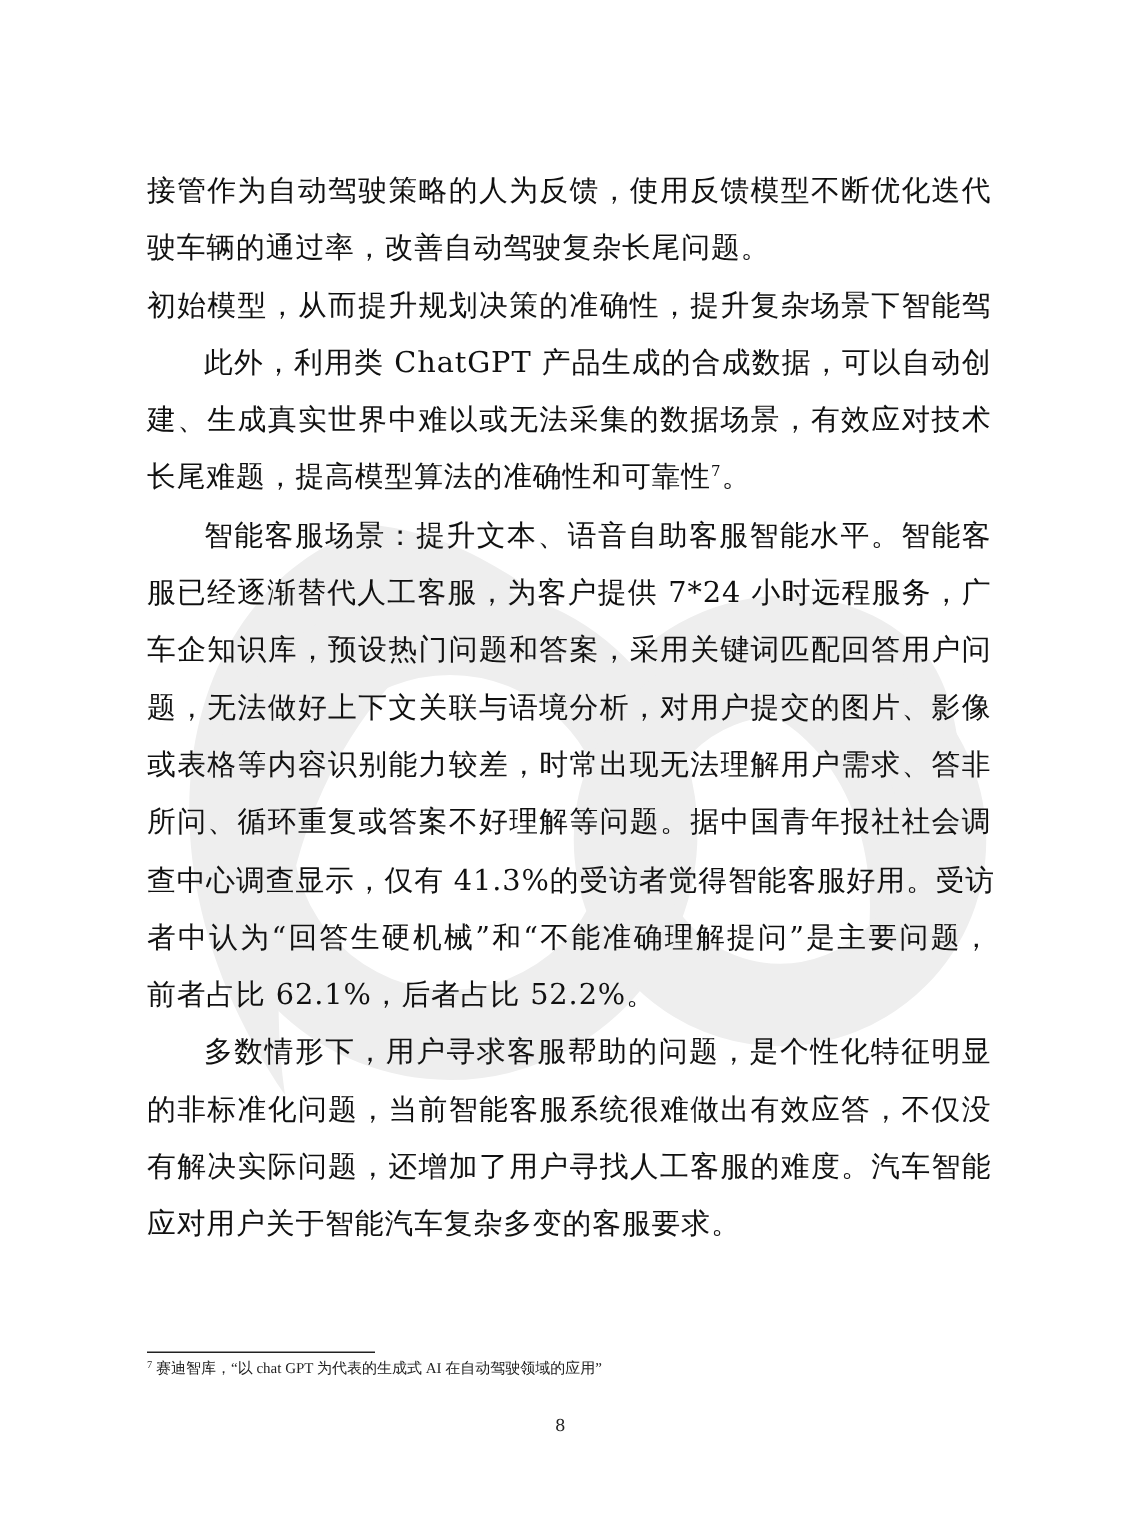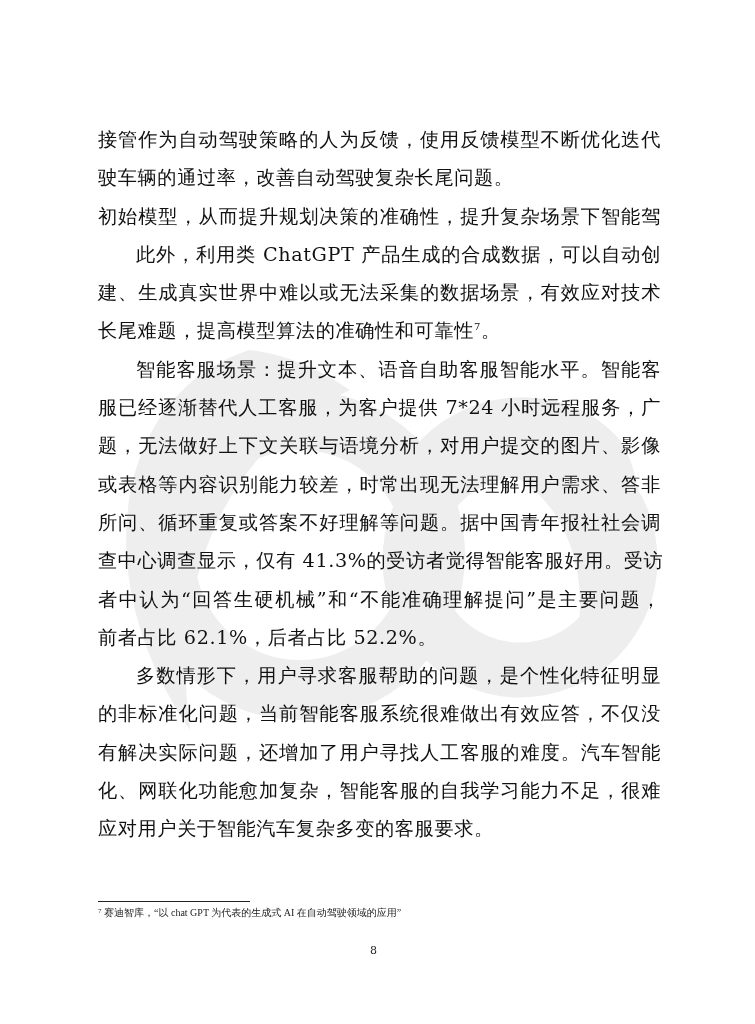--- a/index.html
+++ b/index.html
@@ -1,19 +1,19 @@
 <!DOCTYPE html>
 <html><head>
 <meta charset="utf-8">
 <style>
   html, body { margin: 0; padding: 0; background: #ffffff; }
   body { width: 755px; height: 1024px; position: relative; overflow: hidden;
          font-family: "DejaVu Serif", "Liberation Serif", serif; color: #111; }
   .watermark { position: absolute; left: 100px; top: 330px; width: 560px; height: 420px; z-index: 0; }
-  .page { position: absolute; left: 98px; top: 121px; width: 563px; z-index: 1; }
+  .page { position: absolute; left: 98px; top: 108px; width: 563px; z-index: 1; }
   .line { height: 38.3px; line-height: 38.3px; font-size: 19.2px; white-space: nowrap;
           letter-spacing: 0.6px; text-align: justify; text-align-last: justify; }
   .line.last { text-align-last: left; }
   .indent { padding-left: 38px; }
   .bold { font-weight: normal; }
   sup { font-size: 10px; vertical-align: 7px; line-height: 0; }
   .footnote-rule { position: absolute; left: 98px; top: 901px; width: 152px; border-top: 1px solid #222; z-index: 1; }
   .footnote { position: absolute; left: 98px; top: 906px; font-size: 10px; line-height: 14px; color: #222; white-space: nowrap; z-index: 1; font-family: Liberation Serif, serif; }
   .footnote sup { font-size: 7px; vertical-align: 3px; }
   .page-number { position: absolute; left: 370px; top: 944px; font-size: 11px; color: #222; z-index: 1; }
@@ -33,30 +33,30 @@
   <div class="line">接管作为自动驾驶策略的人为反馈，使用反馈模型不断优化迭代</div>
   <div class="line last">驶车辆的通过率，改善自动驾驶复杂长尾问题。</div>
   <div class="line">初始模型，从而提升规划决策的准确性，提升复杂场景下智能驾</div>
 
   <div class="line indent">此外，利用类 ChatGPT 产品生成的合成数据，可以自动创</div>
   <div class="line">建、生成真实世界中难以或无法采集的数据场景，有效应对技术</div>
   <div class="line last"><span>长尾难题，提高模型算法的准确性和可靠性</span><sup>7</sup><span>。</span></div>
 
   <div class="line indent"><span class="bold">智能客服场景：提升文本、语音自助客服智能水平。</span><span>智能客</span></div>
   <div class="line">服已经逐渐替代人工客服，为客户提供 7*24 小时远程服务，广</div>
+  <div class="line">车企知识库，预设热门问题和答案，采用关键词匹配回答用户问</div>
   <div class="line">题，无法做好上下文关联与语境分析，对用户提交的图片、影像</div>
   <div class="line">或表格等内容识别能力较差，时常出现无法理解用户需求、答非</div>
   <div class="line">所问、循环重复或答案不好理解等问题。据中国青年报社社会调</div>
   <div class="line">查中心调查显示，仅有 41.3%的受访者觉得智能客服好用。受访</div>
   <div class="line">者中认为“回答生硬机械”和“不能准确理解提问”是主要问题，</div>
   <div class="line last">前者占比 62.1%，后者占比 52.2%。</div>
 
   <div class="line indent">多数情形下，用户寻求客服帮助的问题，是个性化特征明显</div>
   <div class="line">的非标准化问题，当前智能客服系统很难做出有效应答，不仅没</div>
   <div class="line">有解决实际问题，还增加了用户寻找人工客服的难度。汽车智能</div>
-  <div class="line">化、网联化功能愈加复杂，智能客服的自我学习能力不足，很难</div>
   <div class="line last">应对用户关于智能汽车复杂多变的客服要求。</div>
 </div>
 
 <div class="footnote-rule"></div>
 <div class="footnote"><sup>7</sup> <span>赛迪智库，“以 chat GPT 为代表的生成式 AI 在自动驾驶领域的应用”</span></div>
 
 <div class="page-number">8</div>
 
 </body></html>

